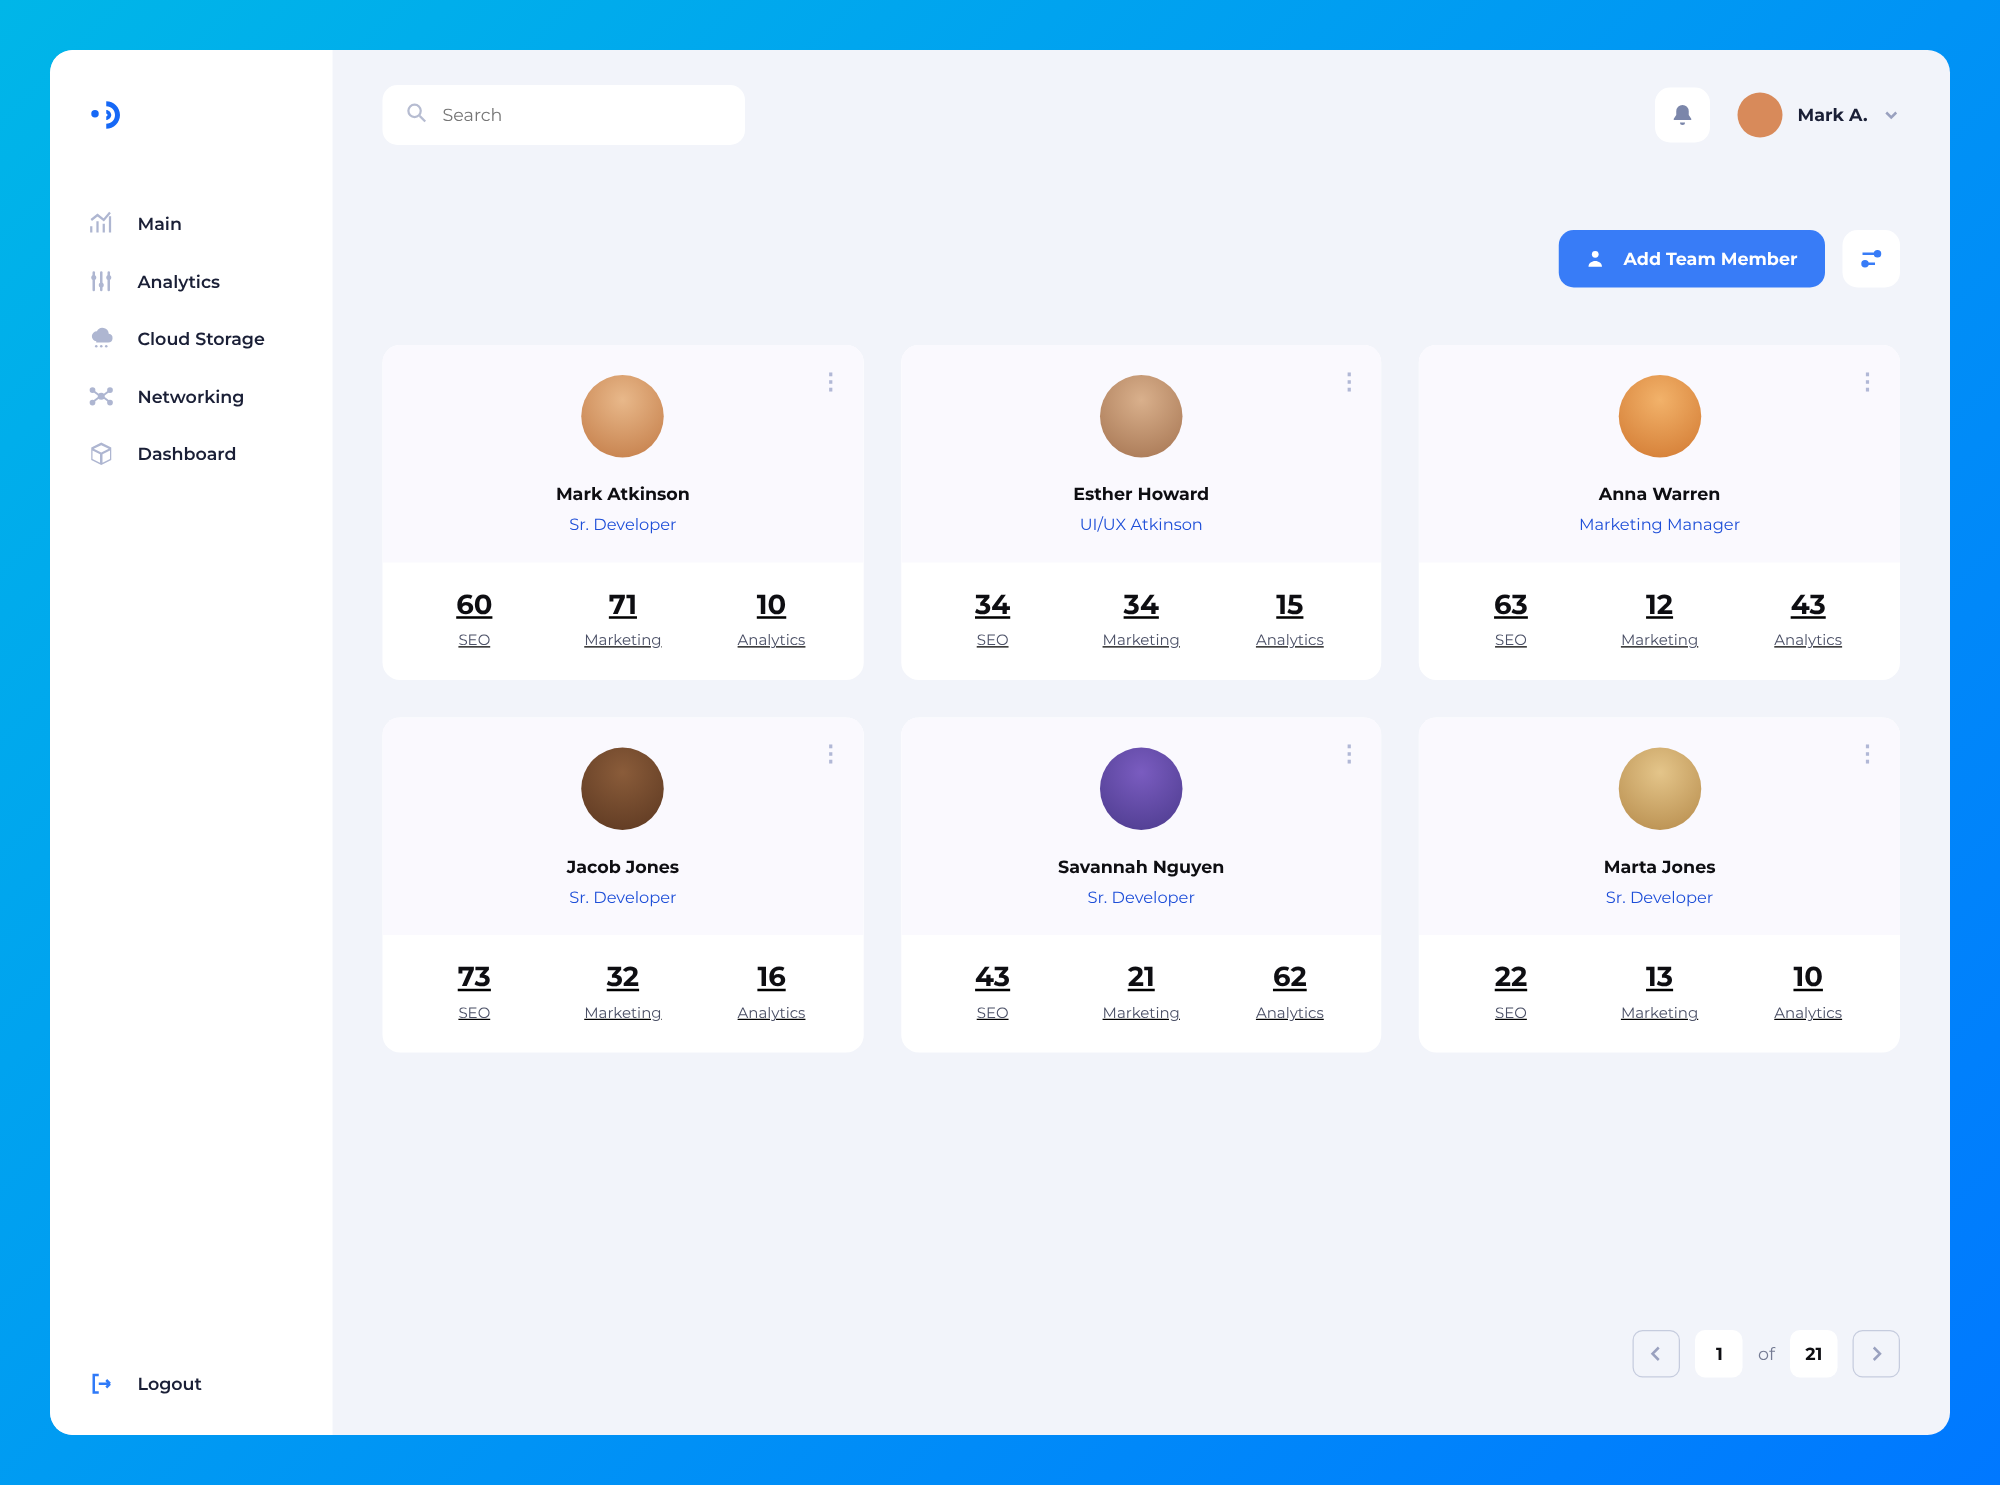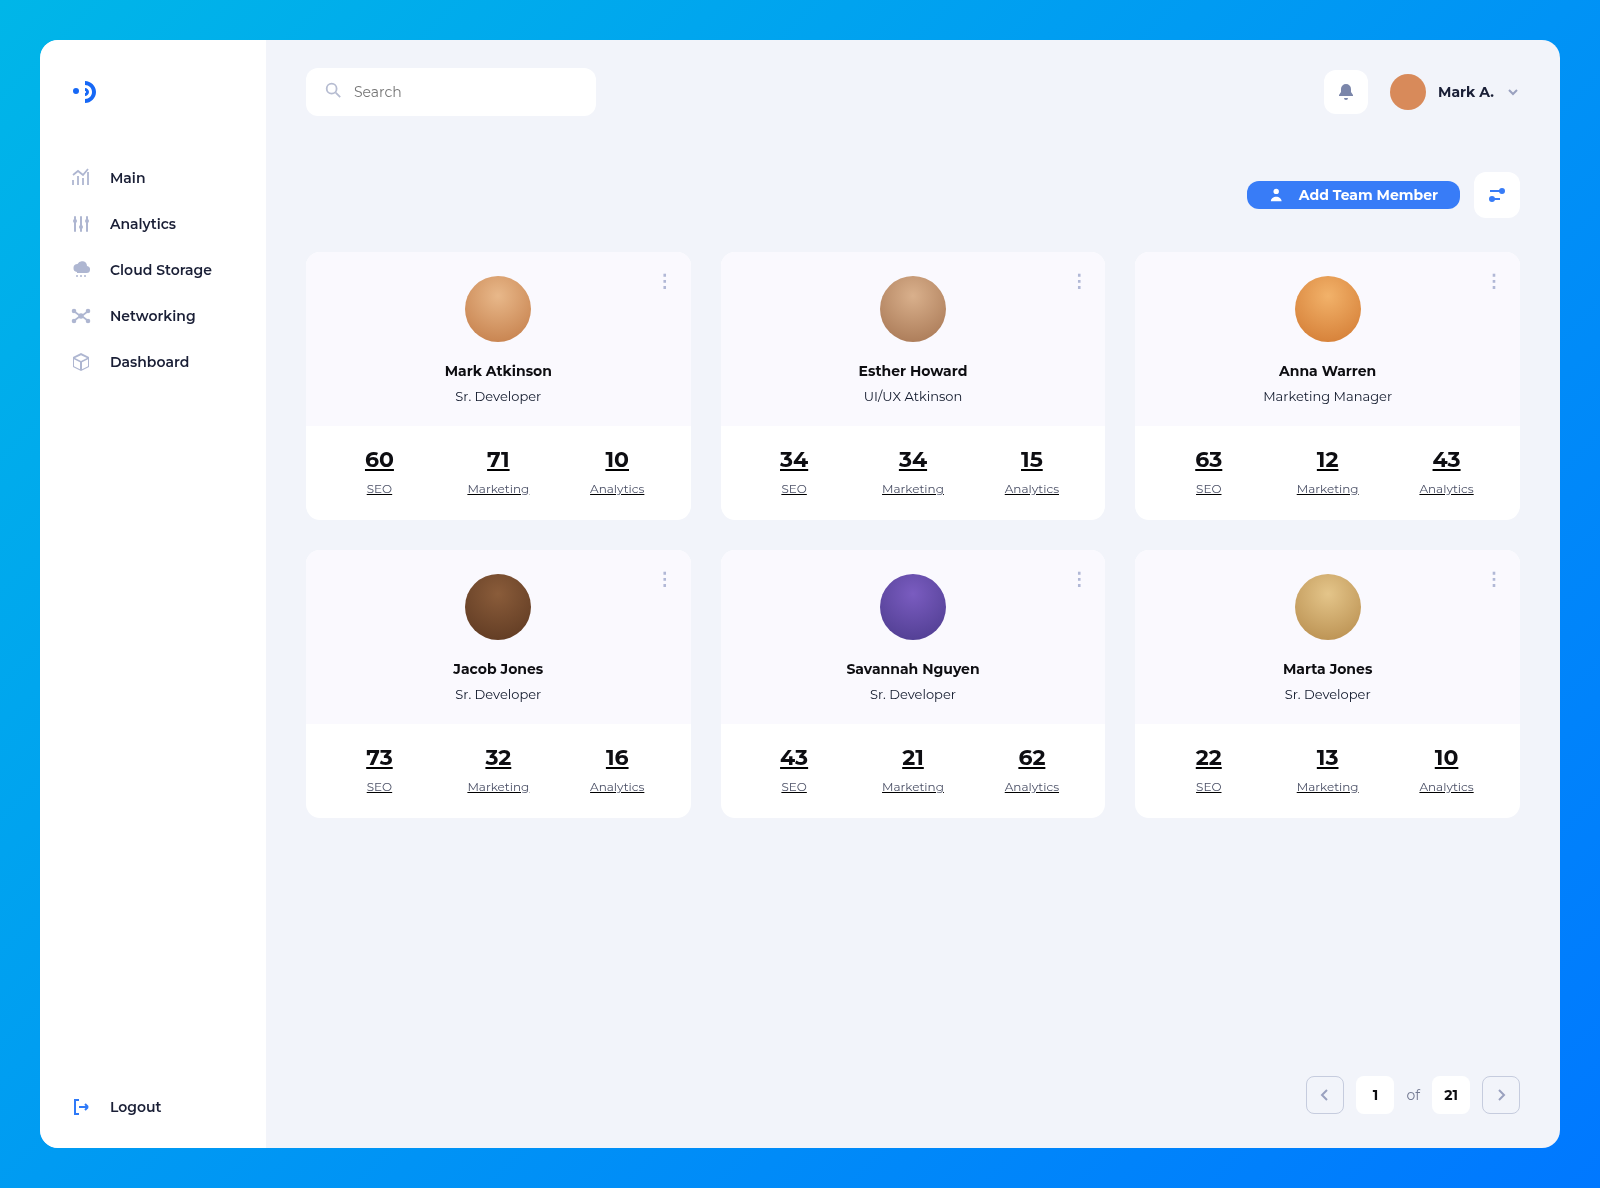--- a/index.html
+++ b/index.html
@@ -7,43 +7,43 @@
 .app { width:1520px; height:1108px; background:#f2f4fa; border-radius:18px; display:flex; overflow:hidden; }
 .sidebar { width:226px; background:#fff; border-radius:18px 0 0 18px; display:flex; flex-direction:column; padding:34px 0 30px 0; }
 .logo { padding:0 30px 38px 30px; }
 .logo svg { width:34px; height:34px; }
 .nav { flex:1; display:flex; flex-direction:column; gap:24px; padding:0 30px;margin-top:17px; }
 .nav-item { display:flex; align-items:center; gap:18px; cursor:pointer; }
 .nav-icon { width:22px; height:22px; display:flex; align-items:center; justify-content:center; color:#aeb6d1; }
 .nav-label { font-size:14px; font-weight:600; color:#1a1f36; }
 .logout { display:flex; align-items:center; gap:18px; padding:0 30px; cursor:pointer; }
 .logout .nav-icon { color:#2f7af8; }
-.main { flex:1; padding:28px 40px 34px 40px; display:flex; flex-direction:column; }
+.main { flex:1; padding:28px 40px 46px 40px; display:flex; flex-direction:column;gap:12px; }
 .topbar { display:flex; align-items:center; }
 .search { width:290px; height:48px; background:#fff; border-radius:12px; display:flex; align-items:center; padding:0 18px; gap:12px; }
 .search-icon { color:#b6bcd1; }
 .search input { border:none; outline:none; font-size:14px; color:#777; background:transparent; width:100%; }
 .topbar-right { margin-left:auto; display:flex; align-items:center; gap:22px; }
 .bell-btn { width:44px; height:44px; background:#fff; border-radius:12px; display:flex; align-items:center; justify-content:center; cursor:pointer; color:#7b86aa; }
 .user-chip { display:flex; align-items:center; gap:12px; cursor:pointer; }
 .user-chip .avatar { width:36px; height:36px; border-radius:50%; background:#d88a5a; }
 .user-chip .uname { font-size:14px; font-weight:700; color:#1a1f36; }
 .user-chip svg { color:#9aa1bf; }
 .header-row { display:flex; align-items:center; margin-top:56px; }
 .page-title { font-size:28px; font-weight:700; color:#0e0e12; }
 .header-actions { margin-left:auto; display:flex; align-items:center; gap:14px; }
-.add-btn { height:28px; padding:0 22px; background:#387cf7; border-radius:12px; display:flex; align-items:center; gap:12px; color:#fff; font-weight:700; font-size:14px; cursor:pointer; }
+.add-btn { height:46px; padding:0 22px; background:#387cf7; border-radius:12px; display:flex; align-items:center; gap:12px; color:#fff; font-weight:700; font-size:14px; cursor:pointer; }
 .filter-btn { width:46px; height:46px; background:#fff; border-radius:12px; display:flex; align-items:center; justify-content:center; cursor:pointer; color:#387cf7; }
 .grid { display:grid; grid-template-columns:repeat(3,1fr); gap:30px; margin-top:34px; }
 .card { background:#fff; border-radius:14px; overflow:hidden; }
 .card-top { background:#faf9fe; padding:24px 22px 22px 22px; position:relative; display:flex; flex-direction:column; align-items:center; }
 .card-menu { position:absolute; top:18px; right:16px; color:#b1b8d6; cursor:pointer; font-size:18px; font-weight:700; letter-spacing:1px; }
 .card .avatar { width:66px; height:66px; border-radius:50%; margin-bottom:20px; }
 .card .name { font-size:14px; font-weight:700; color:#0e0e12; text-align:center; margin-bottom:8px; }
-.card .role { font-size:13px; color:#0f172a; text-align:center; }
+.card .role { font-size:13px; color:#1d4ed8; text-align:center; }
 .card-bottom { display:flex; padding:20px 14px 24px 14px;text-decoration:underline; }
 .stat { flex:1; text-align:center; }
 .stat .val { font-size:22px; font-weight:700; color:#0e0e12; margin-bottom:8px; }
 .stat .lab { font-size:12px; color:#4b5066; }
 .pager { margin-top:auto; display:flex; align-items:center; justify-content:flex-end; gap:12px; padding-top:20px; }
 .pg-btn { width:38px; height:38px; border:1.5px solid #c6ccde; border-radius:8px; background:transparent; display:flex; align-items:center; justify-content:center; cursor:pointer; color:#9aa1bf; }
 .pg-box { width:38px; height:38px; background:#fff; border-radius:8px; display:flex; align-items:center; justify-content:center; font-weight:700; font-size:14px; color:#0e0e12; }
 .pg-of { font-size:14px; color:#757b93; }
 
 .av-1{background:radial-gradient(circle at 50% 30%,#e8b88a,#c27a45);}

